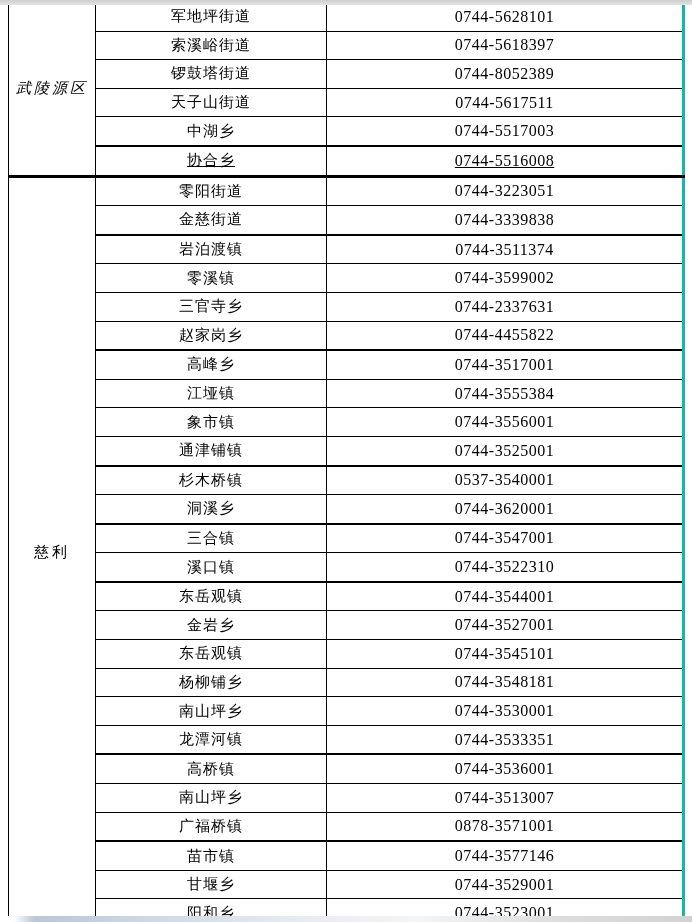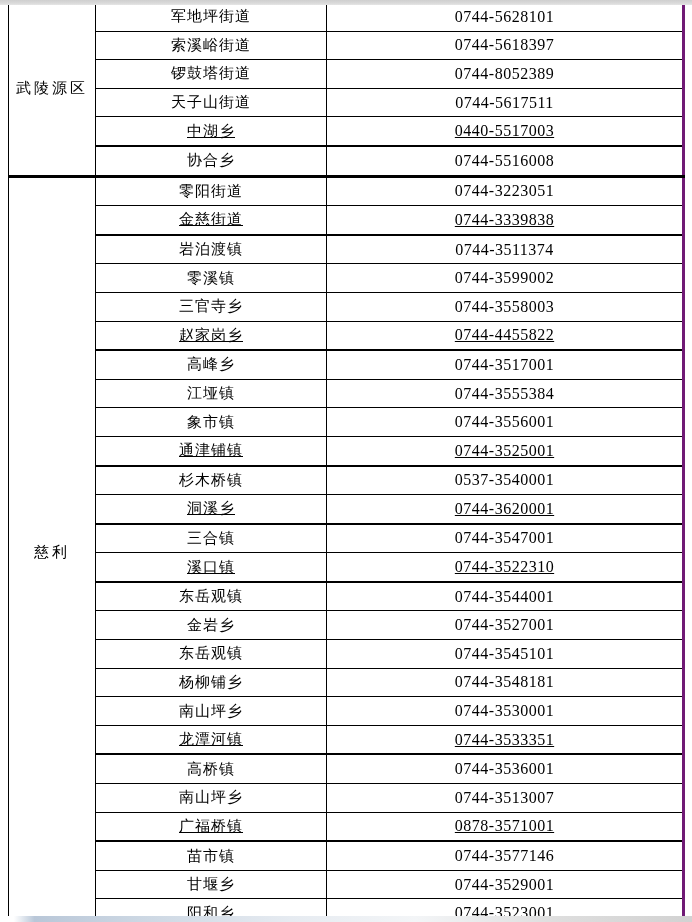--- a/index.html
+++ b/index.html
@@ -48,27 +48,27 @@
     vertical-align: middle;
     font-size: 15px;
     letter-spacing: 1px;
     background: #fff;
     white-space: nowrap;
   }
   td.district { letter-spacing: 3px; }
   td.phone {
     font-size: 16px;
     letter-spacing: 0.5px;
-    border-right: 3px solid #701a75;
+    border-right: 3px solid #14b8a6;
   }
   
-  tr.thick td { border-bottom-width: 2px; text-decoration: underline; }
+  tr.thick td { border-bottom-width: 2px; }
   
-  tbody.sec0 tr:last-child td { border-bottom-width: 3px; }
-  tbody.sec0 td.district { border-bottom-width: 3px; }
+  tbody.sec0 tr:last-child td { border-bottom-width: 3px; text-decoration: underline; }
+  tbody.sec0 td.district { border-bottom-width: 3px; font-style: italic; }
 </style>
 </head>
 <body>
 
 <div class="page">
   <div class="top-strip"></div>
 
   <table class="phone-table" id="phone-table">
     <colgroup>
       <col class="c1">
@@ -89,21 +89,21 @@
         <tr>
           <td class="township">锣鼓塔街道</td>
           <td class="phone">0744-8052389</td>
         </tr>
         <tr>
           <td class="township">天子山街道</td>
           <td class="phone">0744-5617511</td>
         </tr>
         <tr class="thick">
           <td class="township">中湖乡</td>
-          <td class="phone">0440-5517003</td>
+          <td class="phone">0744-5517003</td>
         </tr>
         <tr>
           <td class="township">协合乡</td>
           <td class="phone">0744-5516008</td>
         </tr>
       </tbody>
       <tbody class="sec sec1">
         <tr>
           <td class="district" rowspan="26">慈利</td>
           <td class="township">零阳街道</td>
@@ -116,21 +116,21 @@
         <tr>
           <td class="township">岩泊渡镇</td>
           <td class="phone">0744-3511374</td>
         </tr>
         <tr>
           <td class="township">零溪镇</td>
           <td class="phone">0744-3599002</td>
         </tr>
         <tr>
           <td class="township">三官寺乡</td>
-          <td class="phone">0744-3558003</td>
+          <td class="phone">0744-2337631</td>
         </tr>
         <tr class="thick">
           <td class="township">赵家岗乡</td>
           <td class="phone">0744-4455822</td>
         </tr>
         <tr>
           <td class="township">高峰乡</td>
           <td class="phone">0744-3517001</td>
         </tr>
         <tr>

